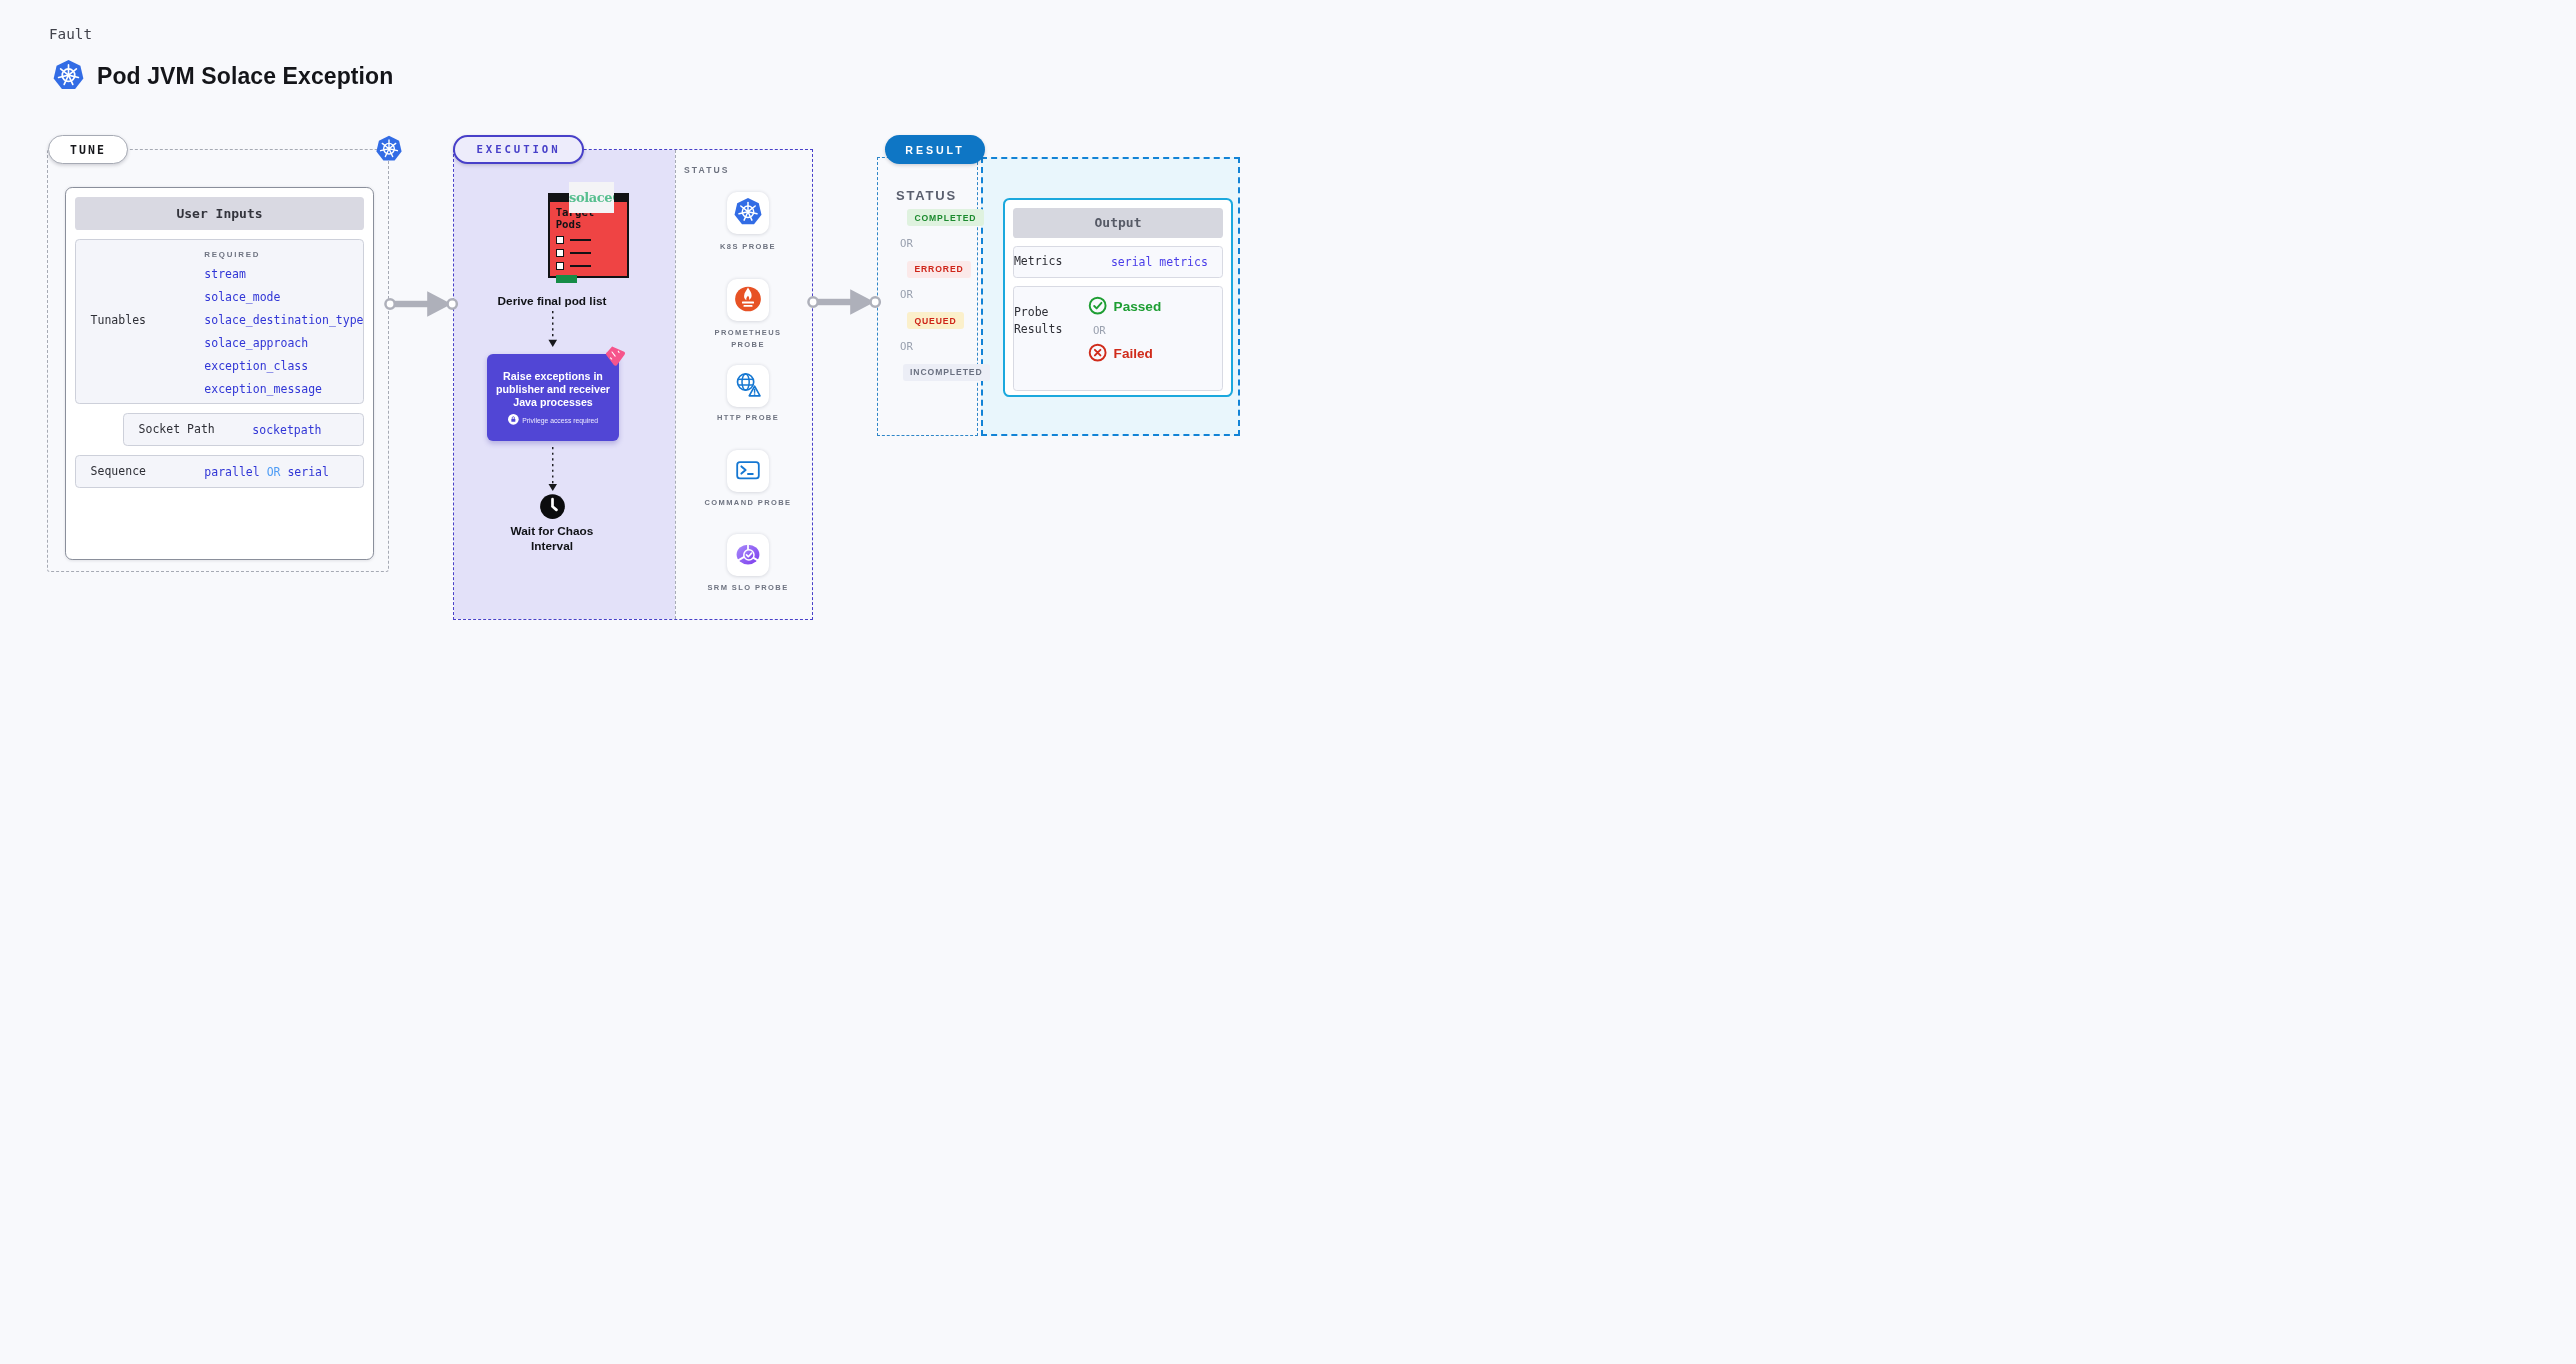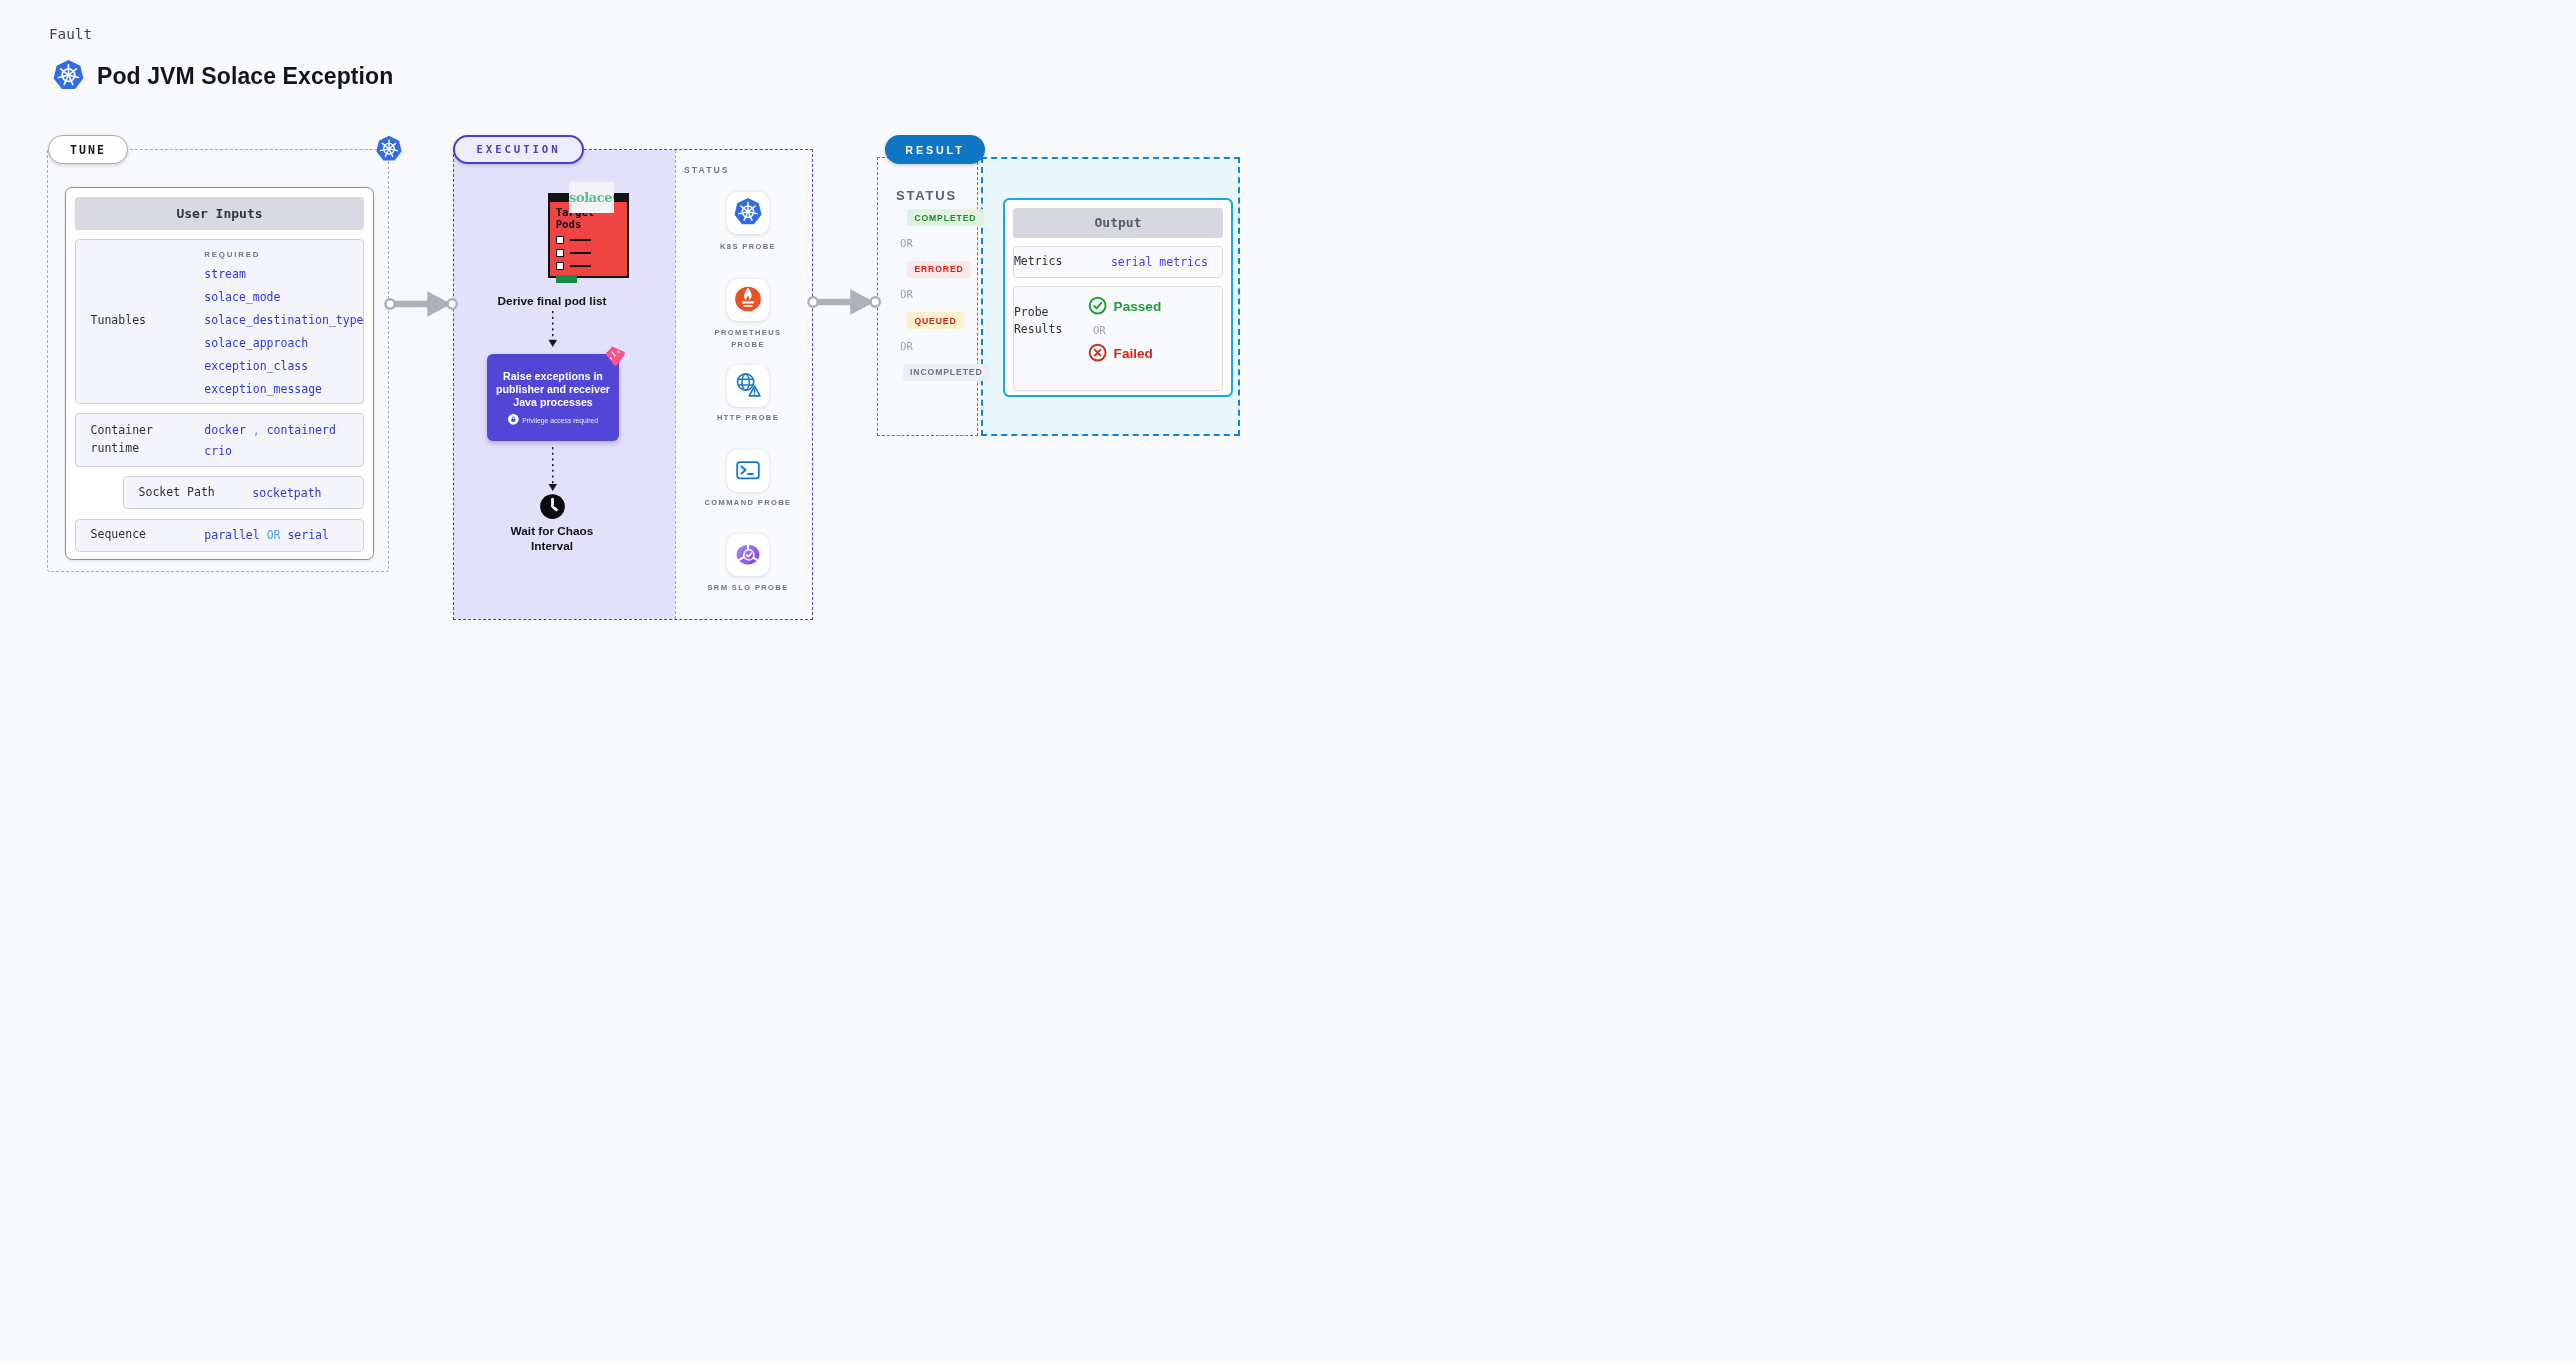--- a/index.html
+++ b/index.html
@@ -157,27 +157,20 @@
         <span class="req">REQUIRED</span>
         <span class="tn">stream</span>
         <span class="tn">solace_mode</span>
         <span class="tn">solace_destination_type</span>
         <span class="tn">solace_approach</span>
         <span class="tn">exception_class</span>
         <span class="tn">exception_message</span>
       </div>
     </div>
 
-    <div class="ui-row" style="height:54px;">
-      <div class="ui-row-label">Container runtime</div>
-      <div class="ui-vals" style="top:9.3px; gap:6.4px;">
-        <span class="blue-val"><span>docker</span> <span class="lblue">,</span> <span>containerd</span></span>
-        <span class="blue-val">crio</span>
-      </div>
-    </div>
 
     <div class="ui-row" style="height:33px;margin-left:48px;">
       <div class="ui-row-label">Socket Path</div>
       <div class="ui-vals" style="top:50%; transform:translateY(-50%);">
         <span class="blue-val">socketpath</span>
       </div>
     </div>
 
     <div class="ui-row" style="height:33px;">
       <div class="ui-row-label">Sequence</div>

